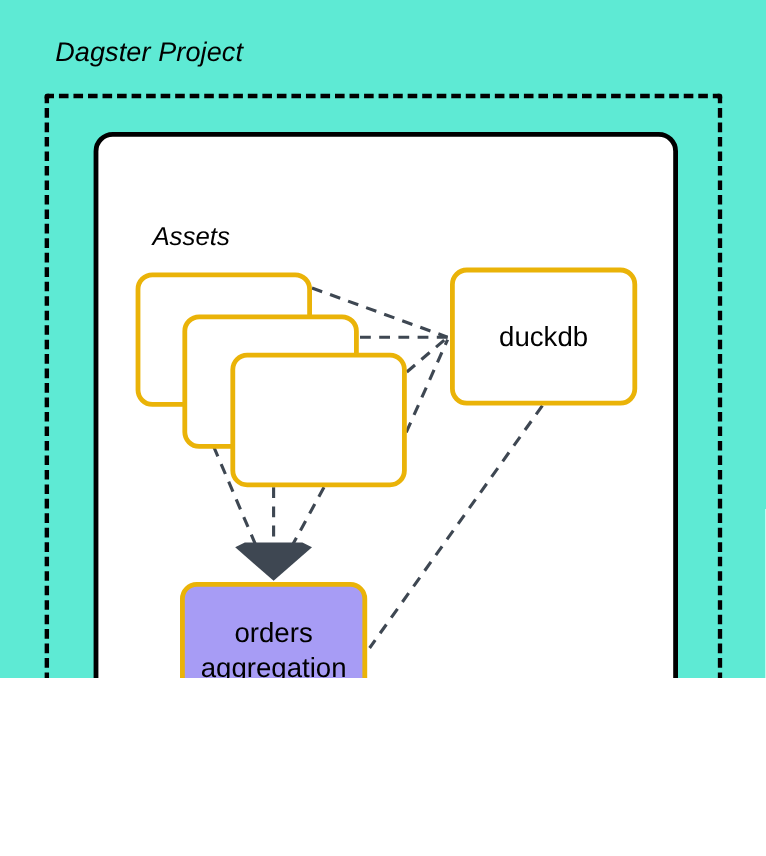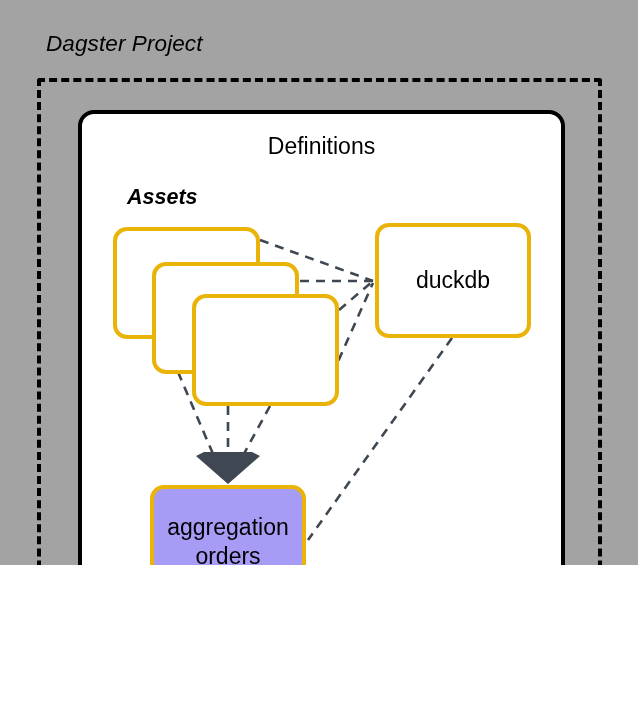--- a/index.html
+++ b/index.html
@@ -9,21 +9,21 @@
     background: #ffffff;
   }
   body {
     font-family: "Liberation Sans", "DejaVu Sans", sans-serif;
     color: #000000;
   }
   #stage {
     position: relative;
     width: 638px;
     height: 565px;
-    background: #a3a3a3;
+    background: #5eead4;
     overflow: hidden;
   }
   #wiring {
     position: absolute;
     left: 0;
     top: 0;
     width: 638px;
     height: 713px;
     pointer-events: none;
   }
@@ -67,21 +67,21 @@
     width: 487px;
     text-align: center;
     font-size: 23px;
     font-weight: 400;
     color: #000;
   }
   .group-label {
     position: absolute;
     font-size: 21.5px;
     font-style: italic;
-    font-weight: 700;
+    font-weight: 400;
     white-space: nowrap;
     color: #000;
   }
   .label-assets { left: 127px; top: 185px; }
   .label-resource { left: 391px; top: 185px; }
 
   .card {
     position: absolute;
     box-sizing: border-box;
     border: 4px solid #eab308;
@@ -132,21 +132,20 @@
 <body>
 
 <div id="stage">
 
   <div class="project-title">Dagster Project</div>
 
   <div class="project-boundary"></div>
 
   <div class="definitions-box"></div>
 
-  <div class="definitions-title">Definitions</div>
 
   <div class="group-label label-assets">Assets</div>
 
 
   <svg id="wiring" viewBox="0 0 638 713">
     <g stroke="#3e4752" stroke-width="2.6" fill="none" stroke-dasharray="9 7" stroke-linecap="butt">
       <line x1="260" y1="240" x2="373" y2="281"></line>
       <line x1="300" y1="281" x2="373" y2="281"></line>
       <line x1="339" y1="310" x2="373" y2="281"></line>
       <line x1="332" y1="375" x2="373" y2="283"></line>
@@ -162,17 +161,17 @@
 
   <div class="card asset-card-1"></div>
   <div class="card asset-card-2"></div>
   <div class="card asset-card-3"></div>
 
   <div class="card resource-card">
     <span class="card-text">duckdb</span>
   </div>
 
   <div class="card output-card">
+    <span class="card-text">orders</span>
     <span class="card-text">aggregation</span>
-    <span class="card-text">orders</span>
   </div>
 
 </div>
 
 </body></html>

